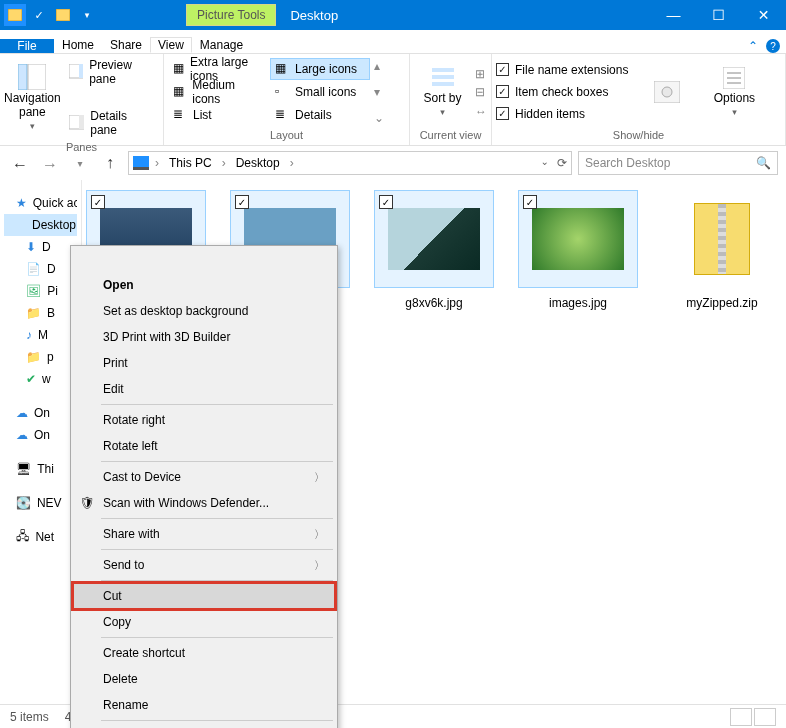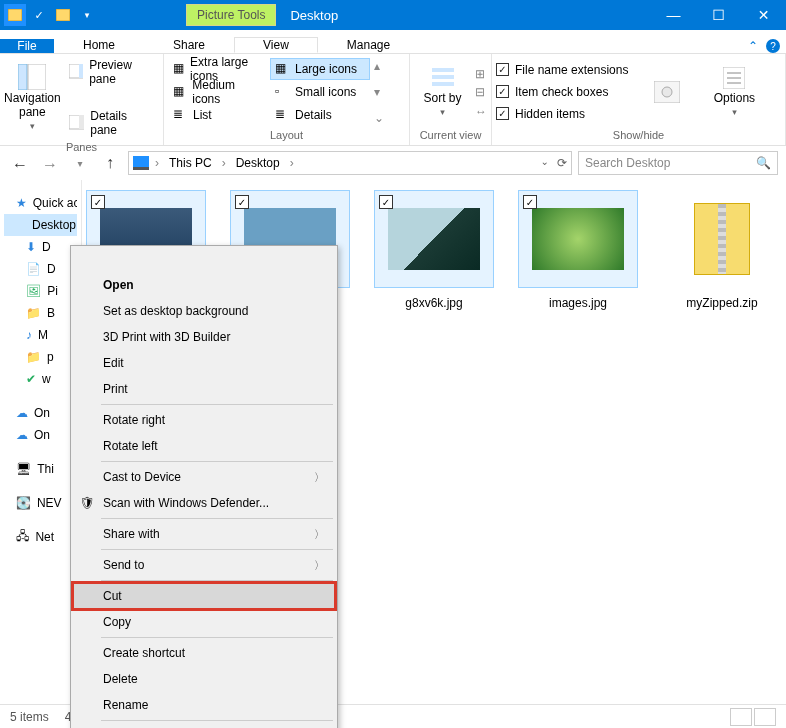--- a/index.html
+++ b/index.html
@@ -10,21 +10,21 @@
 .titlebar .qat { display: flex; align-items: center; padding-left: 4px; gap: 2px; }
 .titlebar .qat-icon { width: 22px; height: 22px; background: #1e90ff; display: flex; align-items: center; justify-content: center; font-size: 11px; }
 .titlebar .tools-tab { background: #bef264; color: #555; height: 22px; padding: 3px 10px; margin-left: 88px; font-size: 12px; border: 1px solid #d8d78a; }
 .titlebar .title-label { margin-left: 14px; font-size: 13px; }
 .titlebar .ctrls { margin-left: auto; display: flex; }
 .titlebar .ctrl { width: 45px; height: 30px; display: flex; align-items: center; justify-content: center; font-size: 14px; }
 
 
 .tabs { height: 24px; display: flex; align-items: flex-end; background: #fff; border-bottom: 1px solid #e1e1e1; }
 .filetab { background: #0078d7; color: #fff; width: 54px; display: flex; align-items: center; justify-content: center; font-size: 12px; }
-.tab { padding: 0 28px; display: flex; align-items: center; border: 1px solid transparent; }
+.tab { padding: 0 7px; display: flex; align-items: center; border: 1px solid transparent; }
 .tab.active { border-color: #e1e1e1; border-bottom: 1px solid #fff; background: #fff; }
 .tabs .collapse { margin-left: auto; display: flex; align-items: center; padding-right: 6px; gap: 8px; color: #0078d7; }
 
 
 .ribbon { height: 92px; background: #fff; border-bottom: 1px solid #e1e1e1; display: flex; }
 .group { border-right: 1px solid #e5e5e5; display: flex; flex-direction: column; padding: 2px 4px; }
 .group-body { flex: 1; display: flex; align-items: center; gap: 4px; }
 .group-title { text-align: center; font-size: 11px; color: #666; padding: 2px 0; }
 .btn-v { display: flex; flex-direction: column; align-items: center; justify-content: center; width: 60px; gap: 2px; }
 .btn-h { display: flex; align-items: center; gap: 6px; padding: 2px 4px; }
@@ -388,24 +388,24 @@
   <div class="mi bold">
       <span>Open</span>
     </div>
   <div class="mi">
       <span>Set as desktop background</span>
     </div>
   <div class="mi">
       <span>3D Print with 3D Builder</span>
     </div>
   <div class="mi">
+      <span>Print</span>
+    </div>
+  <div class="mi">
       <span>Edit</span>
-    </div>
-  <div class="mi">
-      <span>Print</span>
     </div>
   <div class="msep"></div>
   <div class="mi">
       <span>Rotate right</span>
     </div>
   <div class="mi">
       <span>Rotate left</span>
     </div>
   <div class="msep"></div>
   <div class="mi">

